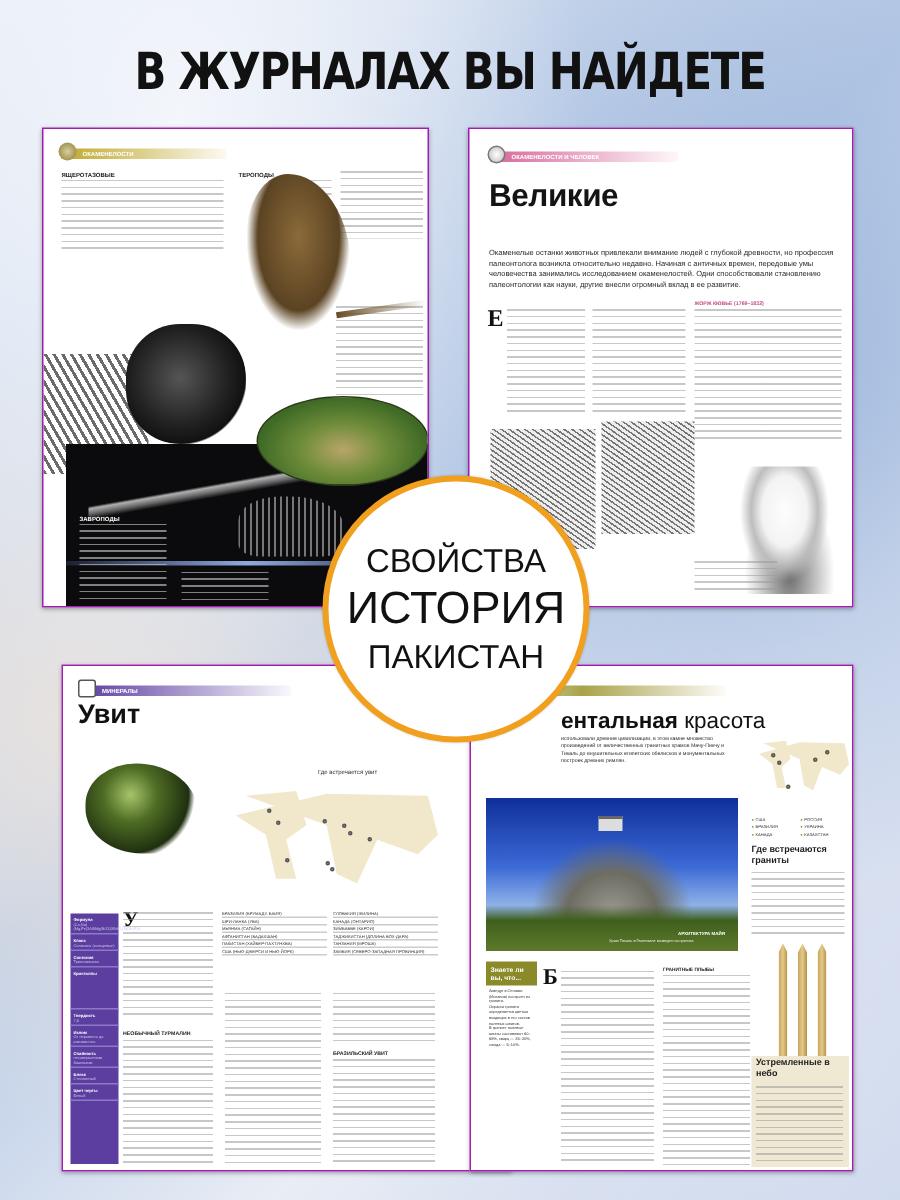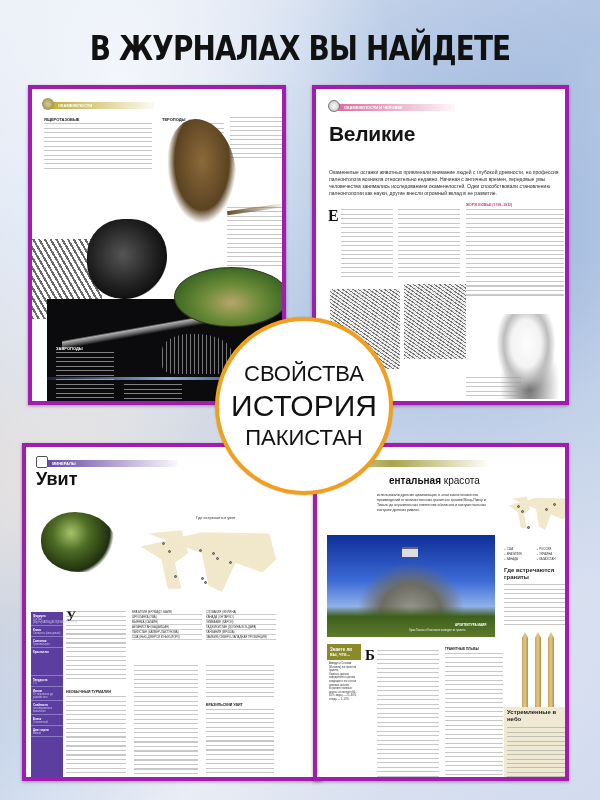--- a/index.html
+++ b/index.html
@@ -14,26 +14,26 @@
       radial-gradient(ellipse at 90% 85%, #d7dff0 0%, rgba(215,223,240,0) 40%),
       linear-gradient(135deg, #e6ecf6 0%, #b9cbe6 45%, #e9edf5 70%, #c7d4ea 100%);
   }
   .headline {
     position: absolute; left: 0; top: 28px; width: 600px; text-align: center;
     font-family: "DejaVu Sans", sans-serif; font-weight: bold;
     font-size: 34px; letter-spacing: -1px; color: #111;
     transform: scaleX(0.82); transform-origin: center;
   }
   .page {
-    position: absolute; background: #fff; border: 4px solid #a21caf;
+    position: absolute; background: #fff; border: 1px solid #a21caf;
     box-shadow: 0 1px 3px rgba(0,0,0,0.35); overflow: hidden;
   }
   #p1 { left: 28px; top: 85px; width: 258px; height: 320px; }
   #p2 { left: 312px; top: 85px; width: 257px; height: 320px; }
-  #p3 { left: 22px; top: 443px; width: 300px; height: 338px; }
+  #p3 { left: 41px; top: 443px; width: 300px; height: 338px; }
   #p4 { left: 313px; top: 443px; width: 256px; height: 338px; }
 
   .rubric { position: absolute; height: 9px; display: flex; align-items: center; }
   .rubric .bar { height: 7px; flex: 1; }
   .rubric .lbl { position: absolute; left: 14px; font-size: 4px; color: #fff; font-weight: bold; white-space: nowrap; }
   .rubric .ico { width: 12px; height: 12px; border-radius: 50%; position: absolute; left: -2px; top: -3px; }
   .lines { position: absolute; background: repeating-linear-gradient(to bottom, #9a9a9a 0, #9a9a9a 1px, transparent 1px, transparent 4.5px); opacity: .55; }
   .lines.dark { background: repeating-linear-gradient(to bottom, #cfcfcf 0, #cfcfcf 1px, transparent 1px, transparent 4.5px); opacity: .6; }
 
   .sub { position: absolute; font-size: 4px; font-weight: bold; color: #222; white-space: nowrap; }
@@ -72,21 +72,21 @@
     background: radial-gradient(circle at 40% 35%, #a7c46a 0%, #4f6d24 30%, #1f2f10 65%, rgba(0,0,0,0) 72%); }
   .map { position: absolute; background: #efe4c4; opacity: .9; }
   .map-dot { position: absolute; width: 3px; height: 3px; border-radius: 50%; background: #8b8b9a; border: .5px solid #555; }
   .side-card { position: absolute; left: 5px; top: 165px; width: 32px; height: 167px; background: #5b3ea0; }
   .side-card .k { font-size: 2.8px; color: #fff; font-weight: bold; padding: 2px 2px 0; }
   .side-card .v { font-size: 2.6px; color: #cfc2f0; padding: 0 2px 1px; border-bottom: .5px solid #8d79c6; }
   .loc-list { position: absolute; font-size: 2.8px; line-height: 4px; color: #333; }
   .loc-list div { border-bottom: .5px solid #ccc; white-space: nowrap; }
 
   
-  .p4-title { position: absolute; left: 72px; top: 28px; font-size: 10px; color: #111; white-space: nowrap; }
+  .p4-title { position: absolute; left: 60px; top: 28px; font-size: 15px; color: #111; white-space: nowrap; }
   .p4-title b { font-weight: bold; }
   .temple { position: absolute; left: 10px; top: 88px; width: 168px; height: 102px;
     background:
       linear-gradient(to bottom, rgba(0,0,0,0) 70%, #3f5f1d 80%, #5d7a2a 100%),
       radial-gradient(ellipse at 50% 75%, #9a9a90 0%, #6d6c63 25%, rgba(0,0,0,0) 45%),
       linear-gradient(to bottom, #0f2f9a 0%, #3c6ad6 45%, #8fb1e8 70%); }
   .temple-top { position: absolute; left: 85px; top: 100px; width: 16px; height: 10px; background: #ddd; border-top: 2px solid #666; }
   .know-box { position: absolute; left: 10px; top: 197px; width: 34px; height: 136px; }
   .know-head { background: #8a8a2a; color: #fff; font-size: 4.5px; font-weight: bold; padding: 3px; line-height: 5px; }
   .know-body { font-size: 2.6px; line-height: 3.6px; color: #333; padding: 2px; }

